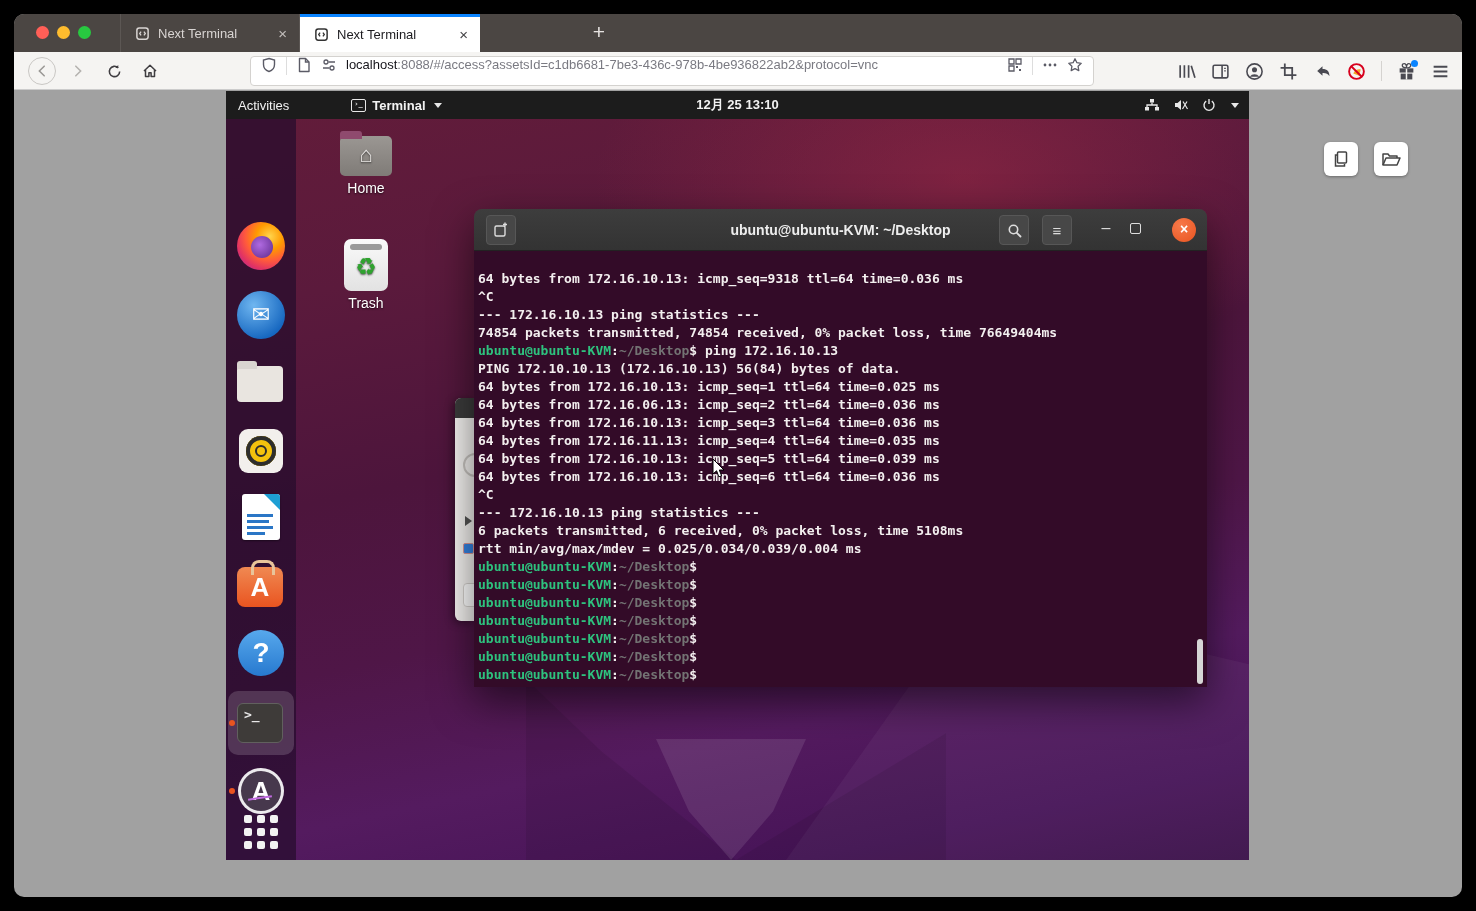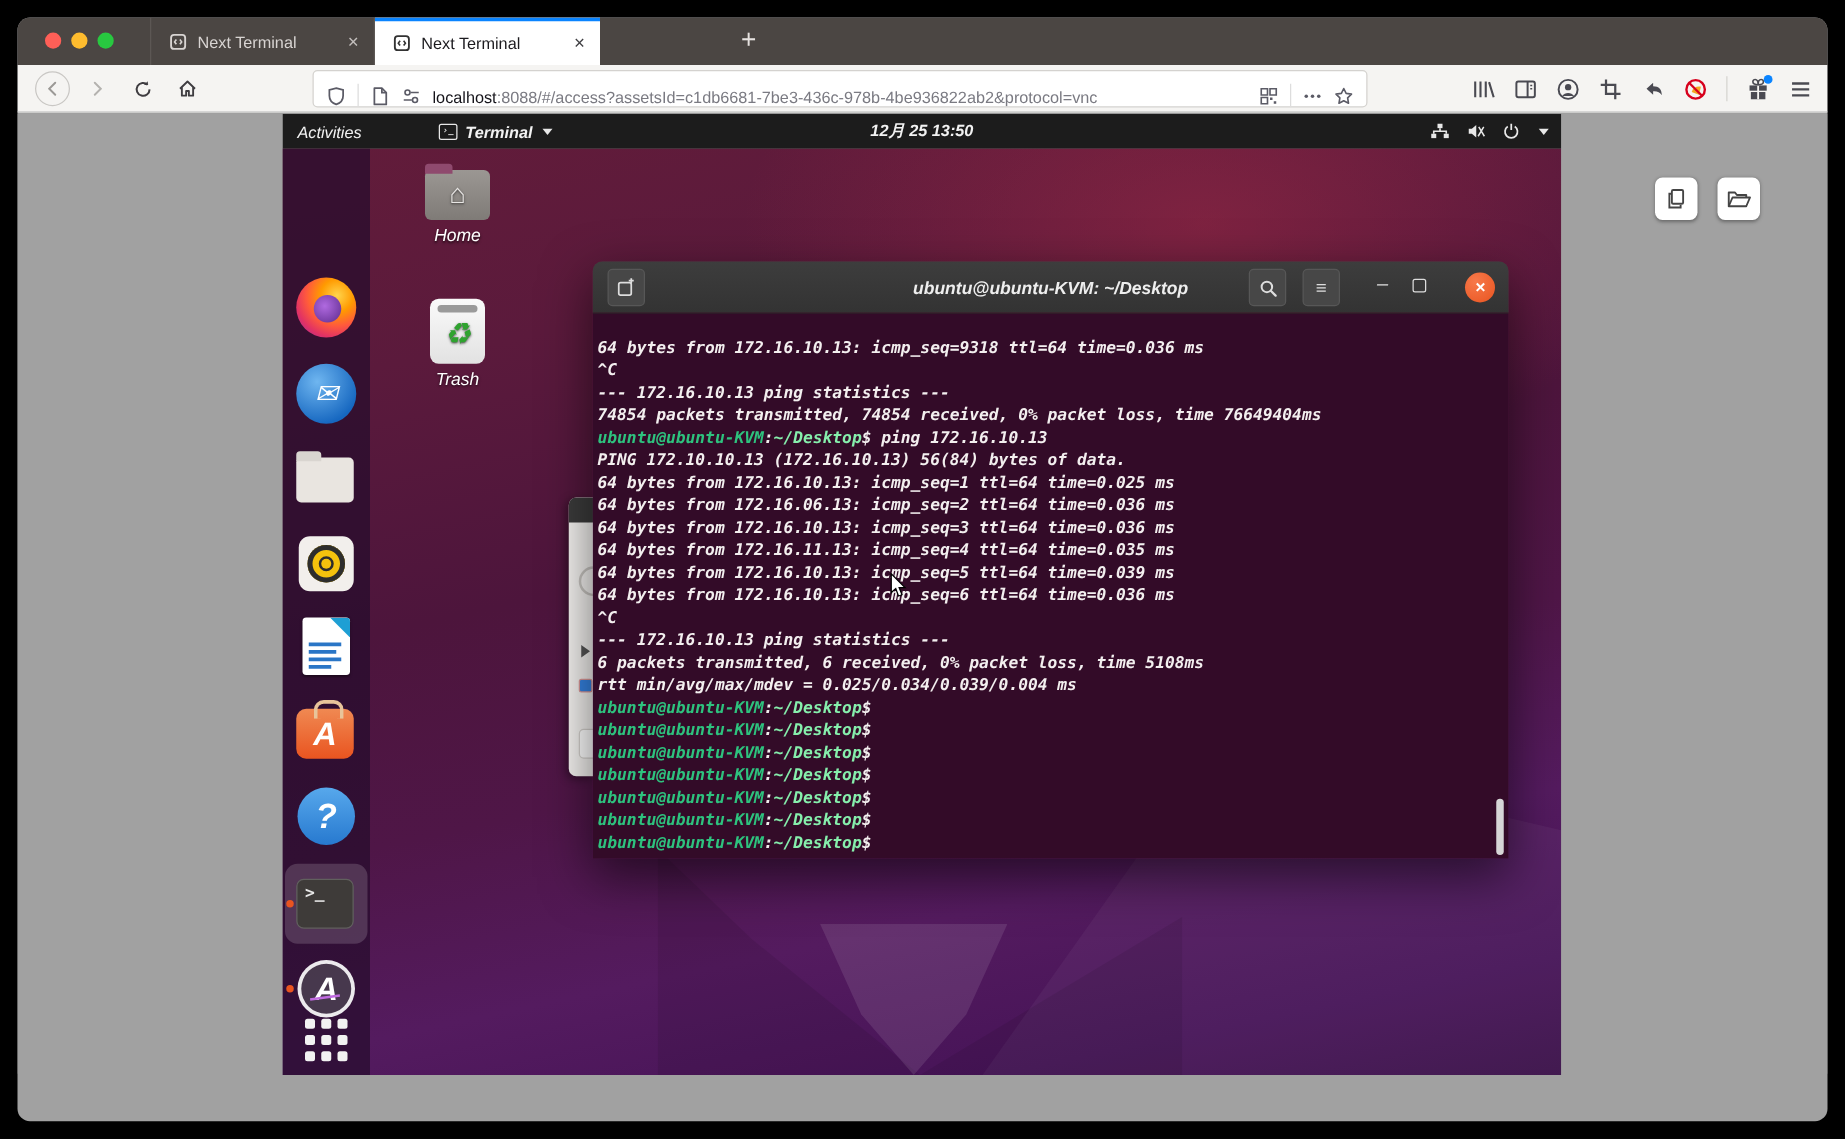--- a/index.html
+++ b/index.html
@@ -19,32 +19,32 @@
   .tab .tlabel { flex:1; white-space:nowrap; overflow:hidden; }
   .tab .tclose { font-size:15px; opacity:.85; padding:0 2px; }
   .favicon { width:15px; height:15px; flex:0 0 15px; }
   .newtab { position:absolute; left:570px; top:4px; width:30px; height:30px; color:#e6e2e0; font-size:21px; line-height:28px; text-align:center; }
 
   
   .toolbar { position:absolute; left:0; top:38px; width:100%; height:38px; background:#f5f4f2; border-bottom:1px solid #ccc; }
   .navbtn { position:absolute; top:5px; width:28px; height:28px; display:flex; align-items:center; justify-content:center; color:#3f3d41; }
   .navbtn svg { display:block; }
   .nav-back { left:14px; } .nav-fwd { left:50px; } .nav-reload { left:86px; } .nav-home { left:122px; }
-  .urlbar { position:absolute; left:236px; top:4px; width:844px; height:30px; background:#fff; border:1px solid #d4d2cf; border-radius:4px; display:flex; align-items:flex-end; gap:9px; padding:0 10px; }
+  .urlbar { position:absolute; left:236px; top:4px; width:844px; height:30px; background:#fff; border:1px solid #d4d2cf; border-radius:4px; display:flex; align-items:flex-start; gap:9px; padding:0 10px; }
   .urlbar .sep { width:1px; height:18px; background:#ddd; }
   .u-ic { width:16px; height:16px; color:#5b5b66; flex:0 0 auto; }
   .urltext { flex:1; font-size:13px; white-space:nowrap; overflow:hidden; }
   .urltext .host { color:#15141a; } .urltext .rest { color:#7a7a82; }
   .toolright { position:absolute; right:12px; top:5px; display:flex; align-items:center; gap:15px; height:28px; }
   .toolright .t-ic { width:19px; height:19px; color:#4a4a52; }
   .toolright .vsep { width:1px; height:20px; background:#d5d3d0; }
   .bluedot { position:absolute; width:7px; height:7px; border-radius:50%; background:#0a84ff; right:-2px; top:-2px; }
 
   
-  .content { position:absolute; left:0; top:77px; width:100%; height:768px; background:#a1a1a1;font-style:italic; }
+  .content { position:absolute; left:0; top:77px; width:100%; height:768px; background:#a1a1a1; }
   .canvas { position:absolute; left:212px; top:0; width:1023px; height:769px; overflow:hidden; }
 
   .gtopbar { position:absolute; left:0; top:0; width:100%; height:28px; background:#1c1c1c; color:#f2f2f2; font-size:13px; display:flex; align-items:center; }
   .gt-activities { margin-left:12px; }
   .gt-app { margin-left:62px; display:flex; align-items:center; gap:6px; font-weight:bold; }
   .gt-termico { width:15px; height:13px; border:1.4px solid #e8e8e8; border-radius:2px; font-size:7px; line-height:9px; text-align:left; padding-left:2px; color:#e8e8e8; font-family:"DejaVu Sans Mono",monospace; }
   .caret { width:0; height:0; border-left:4px solid transparent; border-right:4px solid transparent; border-top:5px solid #e8e8e8; margin-left:2px; }
   .gt-clock { position:absolute; left:50%; transform:translateX(-50%); font-weight:bold; }
   .gt-right { position:absolute; right:10px; display:flex; align-items:center; gap:13px; }
   .gt-right svg { display:block; }
@@ -107,21 +107,21 @@
   .term-titlebar { position:absolute; left:0; top:0; width:100%; height:42px; background:linear-gradient(#3d3d3d,#333333); border-bottom:1px solid #222; color:#eee; }
   .tt-title { position:absolute; left:0; right:0; top:0; height:42px; line-height:42px; text-align:center; font-weight:bold; font-size:14px; }
   .tt-btn { position:absolute; top:6px; width:30px; height:30px; border-radius:4px; background:#474747; border:1px solid #575757; display:flex; align-items:center; justify-content:center; color:#ddd; }
   .tt-newtab { left:12px; }
   .tt-search { left:525px; } .tt-menu { left:568px; font-size:15px; letter-spacing:0; }
   .tt-min { position:absolute; left:618px; top:6px; width:28px; height:30px; color:#ddd; text-align:center; line-height:26px; font-size:16px; }
   .tt-max { position:absolute; left:656px; top:14px; width:11px; height:11px; border:1.6px solid #ddd; border-radius:2px; }
   .tt-close { position:absolute; left:698px; top:9px; width:24px; height:24px; border-radius:50%; background:radial-gradient(circle at 35% 30%, #f7794a, #e95420); color:#fff; text-align:center; line-height:23px; font-size:14px; font-weight:bold; }
   .term-body { position:absolute; left:0; top:42px; width:100%; height:436px; background:#330b28; padding:19px 6px 6px 4px; font-family:"DejaVu Sans Mono",monospace; font-size:13px; font-weight:bold; color:#f3efef; }
   .tline { height:18px; line-height:18px; white-space:pre; }
-  .tg { color:#2ec27e; } .tb { color:#86efac; }
+  .tg { color:#2ec27e; } .tb { color:#737373; }
   .tscroll { position:absolute; right:4px; bottom:3px; width:6px; height:45px; background:#d6d6d6; border-radius:3px; }
 
   
   .fab { position:absolute; top:51px; width:34px; height:34px; background:#fff; border-radius:6px; box-shadow:0 1px 3px rgba(0,0,0,.35); display:flex; align-items:center; justify-content:center; color:#444; }
   .fab-copy { left:1310px; } .fab-folder { left:1360px; }
   .cursor { position:absolute; left:486px; top:367px; z-index:50; }
 </style>
 </head>
 <body>
 
@@ -254,21 +254,21 @@
     <div class="content">
 
       <div class="canvas">
         <div class="gtopbar">
           <span class="gt-activities">Activities</span>
           <span class="gt-app">
             <span class="gt-termico">›_</span>
             <span>Terminal</span>
             <span class="caret"></span>
           </span>
-          <span class="gt-clock">12月 25 13:50</span>
+          <span class="gt-clock">12月 25 13:10</span>
           <span class="gt-right">
             <svg width="16" height="14" viewBox="0 0 16 14">
                 <rect x="6" y="1" width="4" height="3.5" fill="#e8e8e8"></rect>
                 <rect x="1" y="9" width="4" height="3.5" fill="#e8e8e8"></rect>
                 <rect x="11" y="9" width="4" height="3.5" fill="#e8e8e8"></rect>
                 <path d="M8 4.5V7M3 9V7h10v2" fill="none" stroke="#e8e8e8" stroke-width="1.3"></path>
               </svg>
             <svg width="16" height="14" viewBox="0 0 16 14">
                 <path d="M2 5h2.5L8 2v10L4.5 9H2z" fill="#e8e8e8"></path>
                 <path d="M10 3.5 14.5 11M14 3.5 9.5 11" stroke="#e8e8e8" stroke-width="1.2"></path>

